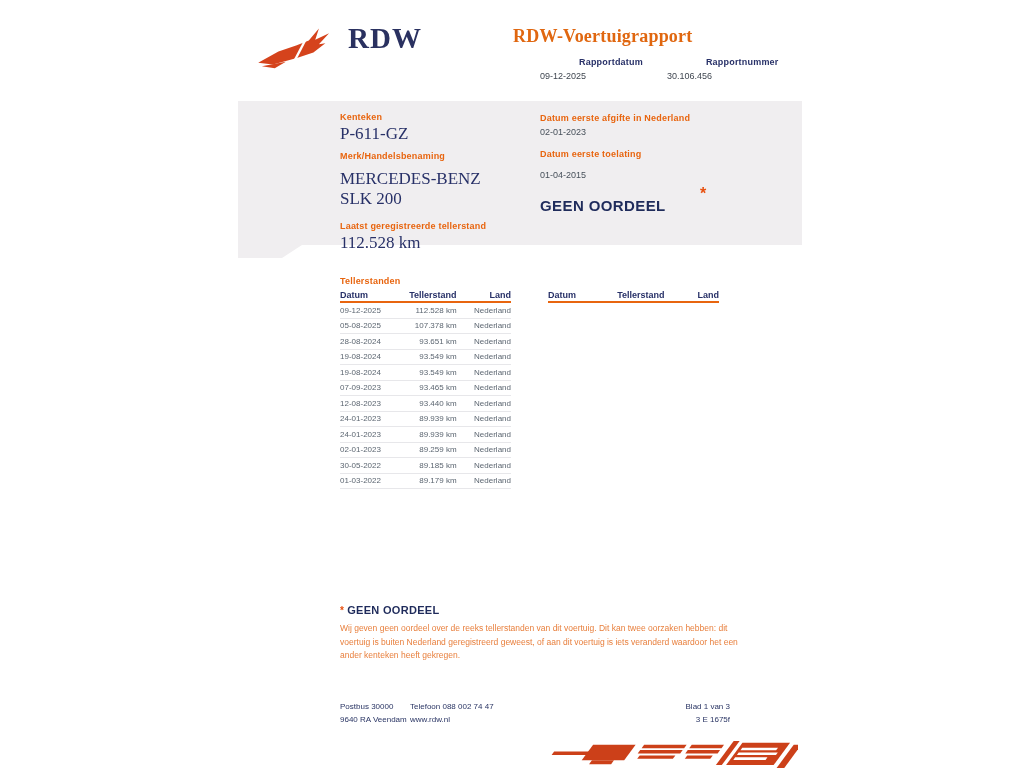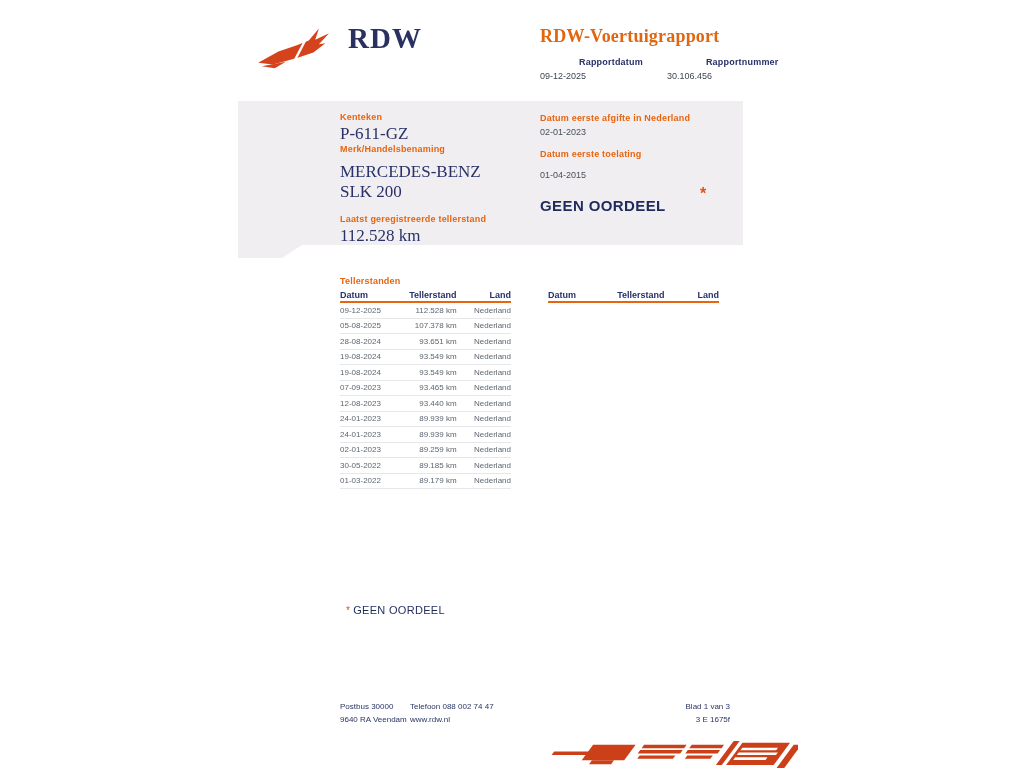--- a/index.html
+++ b/index.html
@@ -4,27 +4,27 @@
 <style>
   html,body{margin:0;padding:0;}
   body{width:1024px;height:768px;background:#ffffff;font-family:"Liberation Sans",sans-serif;position:relative;overflow:hidden;}
   .page{position:absolute;inset:0;}
 
   
   .logo{position:absolute;left:258px;top:24px;display:flex;align-items:flex-start;}
   .logo svg{display:block;}
   .logo-text{font-family:"Liberation Serif",serif;font-weight:600;font-size:29px;color:#2a3160;letter-spacing:1px;margin-left:16px;margin-top:-2px;}
 
-  .report-title{position:absolute;left:540px;top:26px;font-family:"Liberation Serif",serif;font-weight:700;font-size:18px;color:#e06710;letter-spacing:0.2px;}
+  .report-title{position:absolute;left:513px;top:26px;font-family:"Liberation Serif",serif;font-weight:700;font-size:18px;color:#e06710;letter-spacing:0.2px;}
   .report-meta{position:absolute;left:540px;top:57px;display:flex;gap:24px;}
   .meta-label{font-size:9px;font-weight:700;color:#283168;letter-spacing:0.2px;padding-left:39px;}
   .meta-value{font-size:9px;color:#3f4650;margin-top:4px;}
 
   
-  .vpanel{position:absolute;left:238px;top:101px;width:505px;height:144px;background:#f0eef0;}
+  .vpanel{position:absolute;left:238px;top:101px;width:564px;height:144px;background:#f0eef0;}
   .vpanel-tab{position:absolute;left:238px;top:245px;width:64px;height:13px;background:#f0eef0;clip-path:polygon(0 0,100% 0,calc(100% - 20px) 100%,0 100%);}
   .vp-left{position:absolute;left:102px;top:0;width:190px;}
   .vp-right{position:absolute;left:302px;top:0;width:170px;}
   .vp-label{font-size:9px;font-weight:700;color:#e8650f;letter-spacing:0.2px;}
   .vp-big{font-family:"Liberation Serif",serif;font-size:17px;color:#283168;}
   .vp-small{font-size:9px;color:#47505a;}
   .oordeel{font-size:15px;font-weight:700;color:#1f2b5b;letter-spacing:0.4px;}
   .oordeel-star{position:absolute;left:462px;top:84px;font-size:16px;font-weight:700;color:#e8500f;}
 
   
@@ -35,21 +35,21 @@
   .t-head{display:flex;border-bottom:2px solid #e8650f;padding-bottom:1px;}
   .t-head span{font-size:9px;font-weight:700;color:#283168;}
   .t-row{display:flex;height:14.5px;align-items:center;border-bottom:1px solid #e7e7ea;}
   .t-row span{font-size:8px;color:#5c6671;}
   .c1{width:58px;text-align:left;}
   .c2{width:62px;text-align:right;}
   .c3{width:56px;text-align:right;}
 
   
   .footnote{position:absolute;left:340px;top:604px;width:400px;}
-  .fn-title{font-size:11px;font-weight:400;color:#1f2b5b;letter-spacing:0.3px;margin-left:6px;}
+  .fn-title{font-size:11px;font-weight:700;color:#1f2b5b;letter-spacing:0.3px;}
   .fn-star{color:#e8500f;font-size:10px;margin-right:3px;}
   .fn-body{margin-top:6px;font-size:8.5px;line-height:13.5px;color:#e87f3c;}
 
   
   .pfooter{position:absolute;left:0;top:700px;width:1024px;font-size:8px;color:#2a3564;}
   .pf-col{position:absolute;top:0;line-height:13px;}
   .pf-a{left:340px;}
   .pf-b{left:410px;}
   .pf-c{left:630px;width:100px;text-align:right;}
 
@@ -80,21 +80,21 @@
     <div>
       <div class="meta-label">Rapportnummer</div>
       <div class="meta-value">30.106.456</div>
     </div>
   </div>
 
   <div class="vpanel">
     <div class="vp-left">
       <div class="vp-label" style="margin-top:11px;">Kenteken</div>
       <div class="vp-big" style="margin-top:2px;">P-611-GZ</div>
-      <div class="vp-label" style="">Merk/Handelsbenaming</div>
+      <div class="vp-label" style="margin-top:7px;">Merk/Handelsbenaming</div>
       <div class="vp-big" style="margin-top:8px;">MERCEDES-BENZ</div>
       <div class="vp-big">SLK 200</div>
       <div class="vp-label" style="margin-top:12px;">Laatst geregistreerde tellerstand</div>
       <div class="vp-big" style="margin-top:2px;">112.528 km</div>
     </div>
     <div class="vp-right">
       <div class="vp-label" style="margin-top:12px;">Datum eerste afgifte in Nederland</div>
       <div class="vp-small" style="margin-top:4px;">02-01-2023</div>
       <div class="vp-label" style="margin-top:12px;">Datum eerste toelating</div>
       <div class="vp-small" style="margin-top:11px;">01-04-2015</div>
@@ -179,20 +179,21 @@
   <div class="mtable t2">
     <div class="t-head">
       <span class="c1">Datum</span>
       <span class="c2">Tellerstand</span>
       <span class="c3">Land</span>
     </div>
   </div>
 
   <div class="footnote">
     <div class="fn-title"><span class="fn-star">*</span><span>GEEN OORDEEL</span></div>
+    <div class="fn-body">Wij geven geen oordeel over de reeks tellerstanden van dit voertuig. Dit kan twee oorzaken hebben: dit voertuig is buiten Nederland geregistreerd geweest, of aan dit voertuig is iets veranderd waardoor het een ander kenteken heeft gekregen.</div>
   </div>
 
   <div class="pfooter">
     <div class="pf-col pf-a">
       <div>Postbus 30000</div>
       <div>9640 RA Veendam</div>
     </div>
     <div class="pf-col pf-b">
       <div>Telefoon 088 002 74 47</div>
       <div>www.rdw.nl</div>

